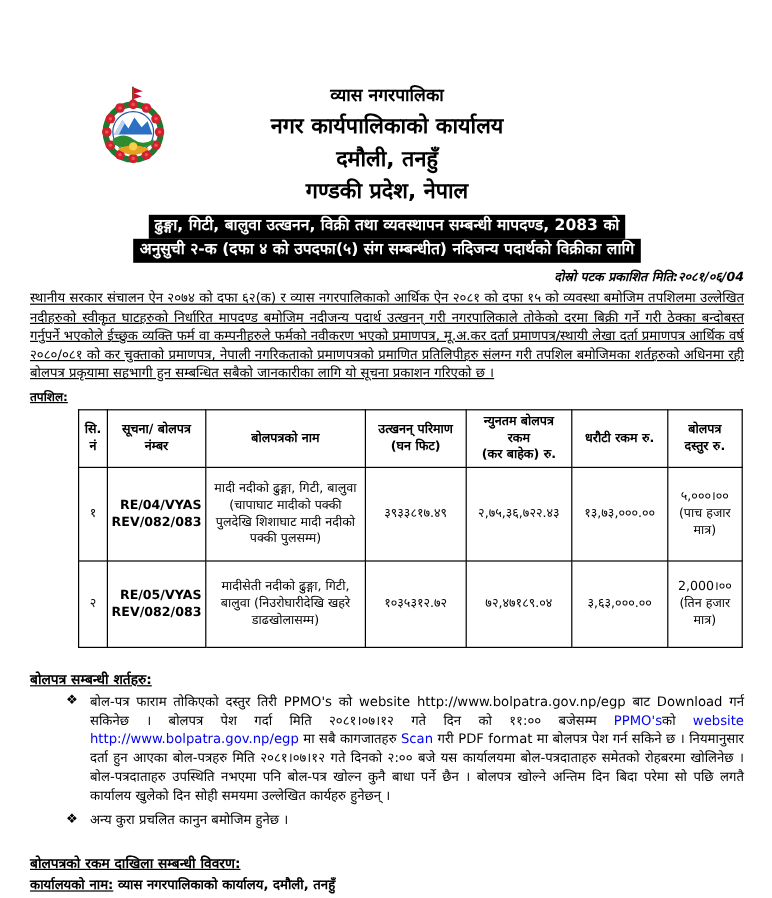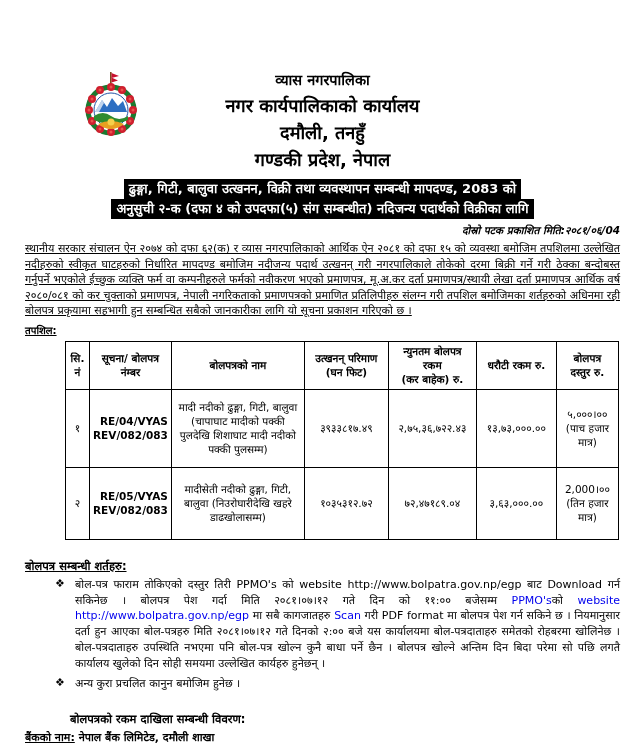--- a/index.html
+++ b/index.html
@@ -35,21 +35,21 @@
   
   .terms-head { font-weight:bold; text-decoration:underline; font-size:11.5px; margin-top:18px; }
   .bullet { display:flex; margin-top:4px; padding-left:30px; }
   .bullet .marker { width:20px; flex:0 0 20px; font-size:11px; }
   .bullet .btext { flex:1; text-align:justify; line-height:1.45; }
   a.lnk { color:#0000ee; cursor:pointer; }
 
   
   .pay { margin-top:18px; line-height:1.6; font-weight:bold; }
   .pay .u { text-decoration:underline; }
-  .pay-head { font-weight:bold; font-size:11.5px;margin-left:45px; }
+  .pay-head { font-weight:bold; text-decoration:underline; font-size:11.5px; }
 </style>
 </head>
 <body>
 
 <div class="page">
 
   <div class="logo">
     <svg width="52" height="64" viewBox="0 0 52 64">
 
       <rect x="25" y="0" width="1.6" height="12" fill="#7a4a1e"></rect>
@@ -178,23 +178,20 @@
   </div>
 
   <div class="bullet">
     <span class="marker">❖</span>
     <span class="btext">अन्य कुरा प्रचलित कानुन बमोजिम हुनेछ ।</span>
   </div>
 
   <div class="pay">
     <div class="pay-head">बोलपत्रको रकम दाखिला सम्बन्धी विवरण:</div>
     <div>
-      <span class="u">बैंकको नाम:</span><span> नेपाल बैंक लिमिटेड, दमौली शाखा</span>
-    </div>
-    <div>
       <span class="u">कार्यालयको नाम:</span><span> व्यास नगरपालिकाको कार्यालय, दमौली, तनहुँ</span>
     </div>
     <div>
       <span class="u">बोलपत्र फाराम खरिदको दस्तुर जम्मा गर्ने राजश्व खाता नं.</span><span> ०९००३०००००१००१००००१ </span><span>शिर्षक नं.</span><span> १४२२९</span>
     </div>
 
   </div>
 
 </div>
 

